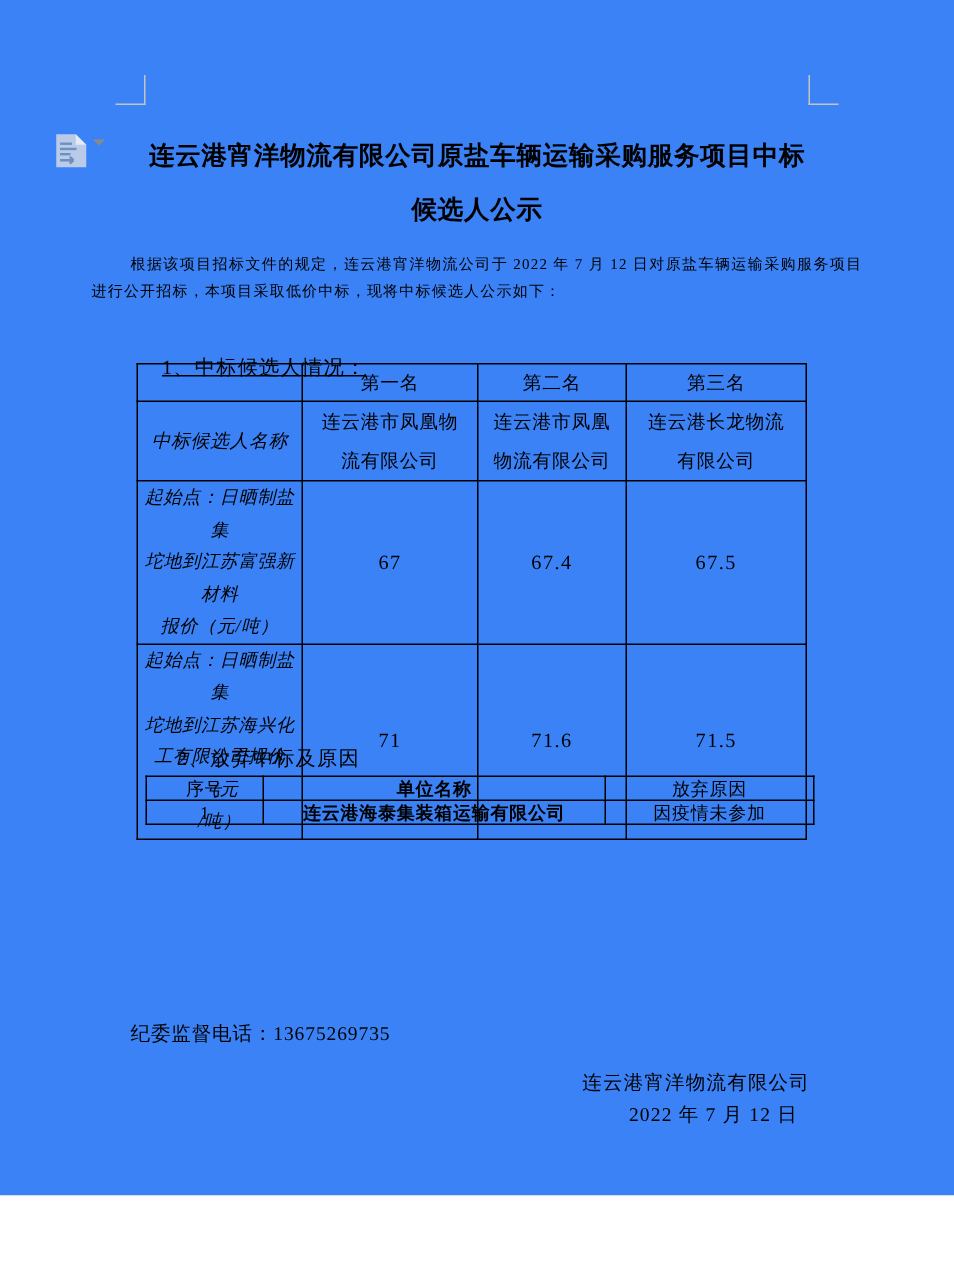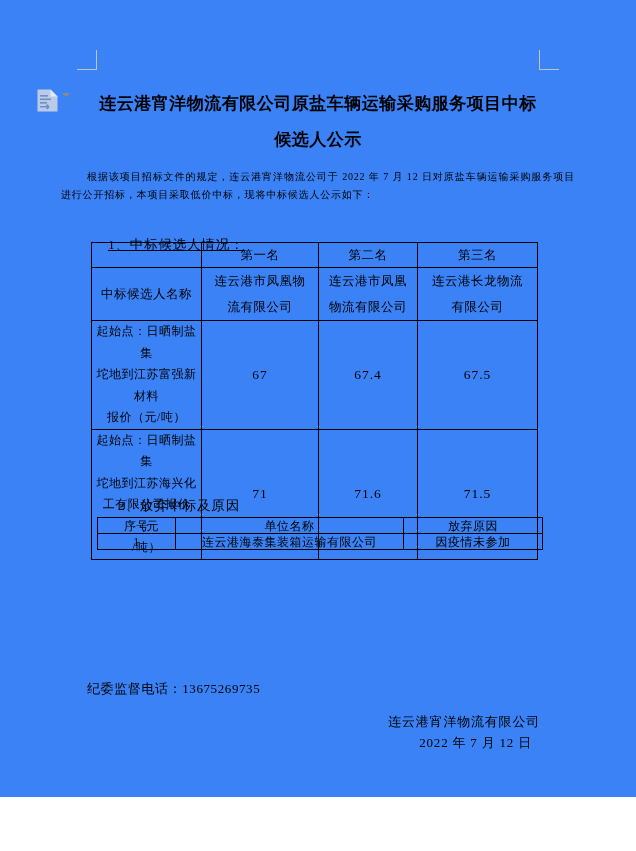--- a/index.html
+++ b/index.html
@@ -50,32 +50,32 @@
   .h1 { left: 108px; top: 236px; text-decoration: underline; }
   .h2 { left: 118px; top: 497px; }
   .h3 { left: 93px;  top: 579px; }
 
   
   table { border-collapse: collapse; table-layout: fixed; }
   td { border: 1.3px solid #000; text-align: center; vertical-align: middle; overflow: hidden; }
 
   .t1 { position: absolute; left: 91px; top: 242px; width: 446px; }
   .t1 td { font-size: 12.5px; letter-spacing: 0.5px; }
-  .t1 .c0 { width: 110px; } .t1 .c1 { width: 117px; } .t1 .c2 { width: 99px; } .t1 .c3 { width: 120px; text-align: center; }
+  .t1 .c0 { width: 110px; font-style: italic; } .t1 .c1 { width: 117px; } .t1 .c2 { width: 99px; } .t1 .c3 { width: 120px; text-align: center; }
   .t1 .r0 td { height: 25px; margin-top: 28px; }
   .t1 .r1 td { height: 51px; }
   .t1 .r2 td { height: 86px; }
   .t1 .r3 td { height: 89px; }
   .t1 .name { line-height: 26px; padding: 0 8px; }
   .t1 .lbl  { white-space: pre-line; line-height: 21.5px; font-size: 12px; padding: 0 2px; }
   .t1 .val  { font-size: 13.5px; letter-spacing: 1px; }
 
   .t2 { position: absolute; left: 97px; top: 517px; width: 445px; }
   .t2 td { font-size: 12px; letter-spacing: 0.5px; height: 16px; line-height: 14px; }
-  .t2 .c0 { width: 78px; } .t2 .c1 { width: 228px; } .t2 .c2 { width: 139px; }
+  .t2 .c0 { width: 78px; } .t2 .c1 { width: 228px; font-weight: bold; } .t2 .c2 { width: 139px; }
 
   
   .phone { position: absolute; left: 87px; font-size: 13px; letter-spacing: 0.6px; white-space: nowrap; }
   .phone1 { top: 680px; }
   .phone2 { top: 698px; }
   .sign { position: absolute; font-size: 13px; letter-spacing: 0.8px; white-space: nowrap; }
   .sign-company { right: 96px; top: 713px; }
   .sign-date    { right: 104px; top: 734px; }
 </style>
 </head>

